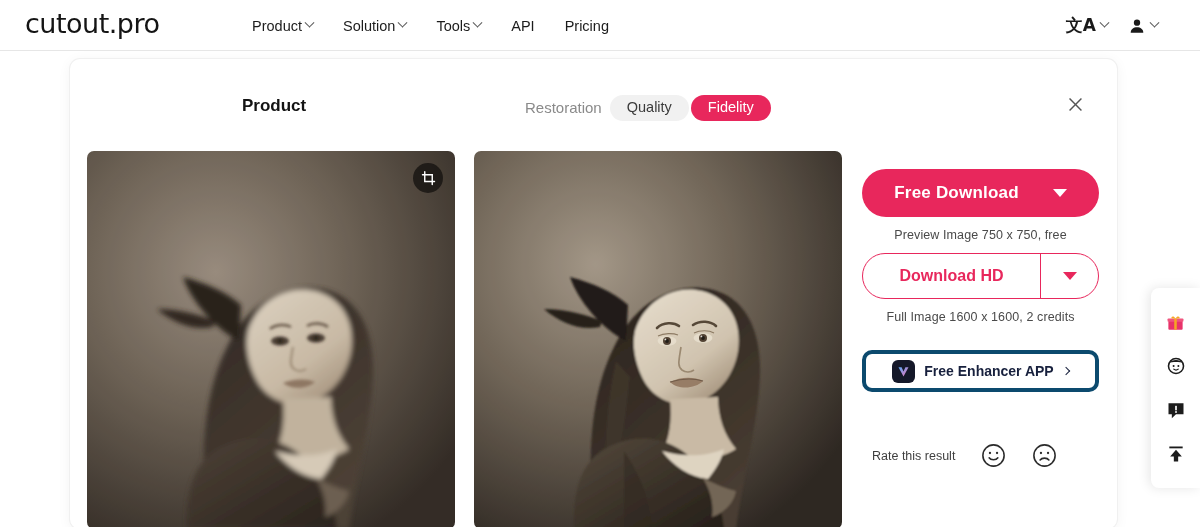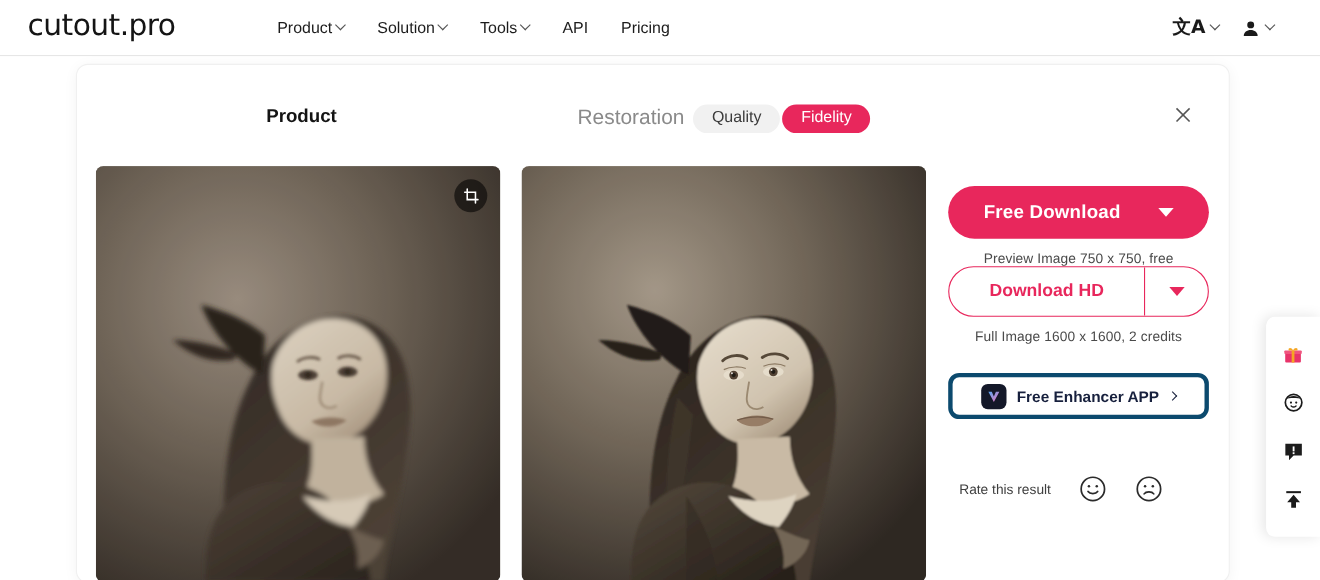--- a/index.html
+++ b/index.html
@@ -65,21 +65,21 @@
 
   .card-title {
     position: absolute; left: 172px; top: 37px;
     font-size: 17px; font-weight: bold; color: #141414;
   }
 
   .mode-row {
     position: absolute; left: 455px; top: 36px;
     display: flex; align-items: center; gap: 8px;
   }
-  .mode-label { font-size: 19px; color: #8a8a8a; }
+  .mode-label { font-size: 15px; color: #8a8a8a; }
   .pill-group {
     display: flex; gap: 2px;
   }
   .pill {
     border-radius: 20px;
     padding: 5px 17px 6px;
     font-size: 14.5px;
     cursor: pointer;
     line-height: 1;
   }
@@ -134,21 +134,21 @@
     border-top: 8px solid #ffffff;
   }
   .tri-down.pink { border-top-color: #e8275c; }
 
   .note {
     text-align: center; font-size: 12.5px; color: #4a4a4a;
     margin-top: 11px; letter-spacing: 0.1px;
   }
 
   .btn-hd {
-    width: 237px; height: 46px; 
+    width: 237px; height: 46px; margin-top: 11px;
     border: 1.3px solid #e8275c; border-radius: 26px;
     display: flex; align-items: stretch; cursor: pointer; overflow: hidden;
   }
   .btn-hd-main {
     flex: 1; display: flex; align-items: center; justify-content: center;
     color: #e8275c; font-size: 16px; font-weight: bold;
   }
   .btn-hd-arrow {
     width: 58px; border-left: 1.3px solid #e8275c;
     display: flex; align-items: center; justify-content: center;

